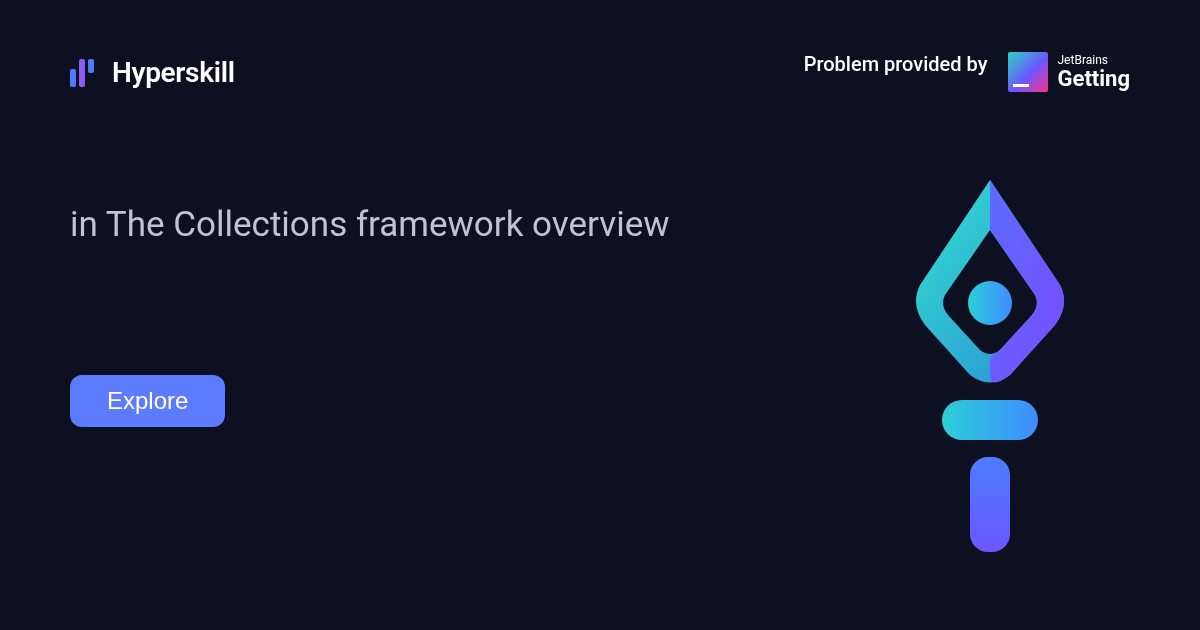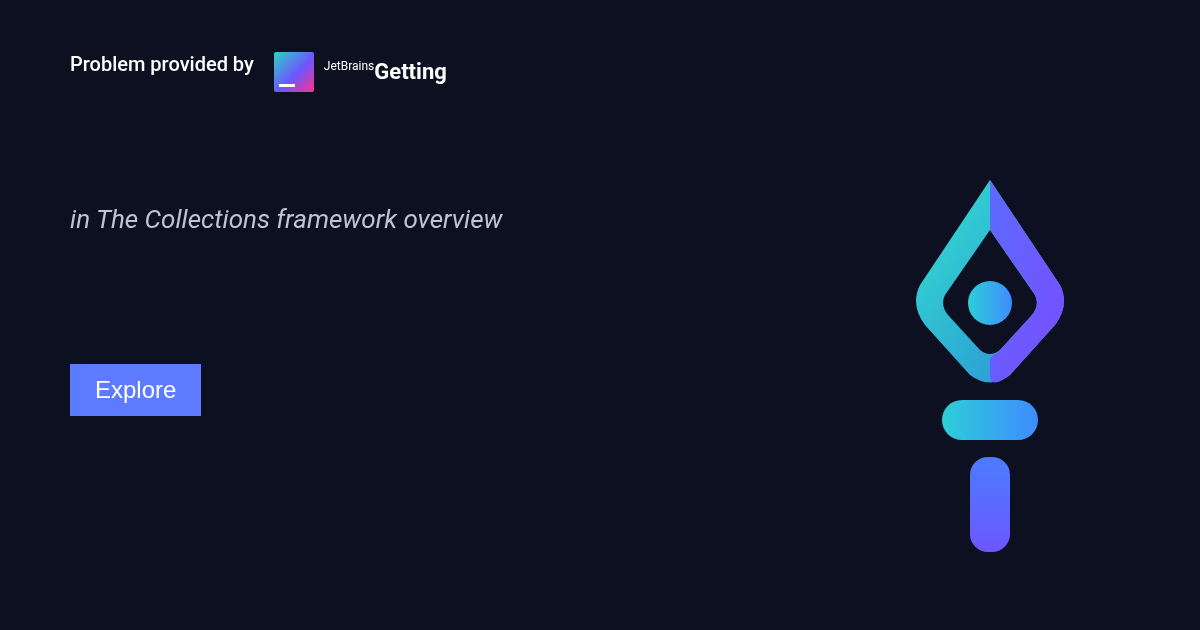--- a/index.html
+++ b/index.html
@@ -72,21 +72,21 @@
       content: "";
       position: absolute;
       bottom: 5px;
       left: 5px;
       width: 16px;
       height: 3px;
       background: #fff;
     }
     .jb-text {
       display: flex;
-      flex-direction: row;
+      flex-direction: column;
       line-height: 1.05;
     }
     .jb-text .small {
       font-size: 12px;
       font-weight: 400;
     }
     .jb-text .big {
       font-size: 22px;
       font-weight: 700;
     }
@@ -99,49 +99,56 @@
       max-width: 680px;
     }
     .title {
       font-size: 52px;
       font-weight: 700;
       line-height: 1.12;
       letter-spacing: -0.5px;
     }
     .subtitle {
       margin-top: 28px;
-      font-size: 26px;
+      font-size: 35px;
       font-weight: 400;
       color: #bfc3d4;
-      font-style: italic;
     }
     .explore-btn {
       margin-top: 130px;
       display: inline-block;
       background: #5d7bff;
       color: #fff;
       font-size: 24px;
       font-weight: 500;
-      padding: 12px 25px;
-      border-radius: 0;
+      padding: 12px 37px;
+      border-radius: 12px;
       border: none;
       cursor: pointer;
     }
     .art {
       position: absolute;
       right: 110px;
       top: 175px;
       width: 200px;
       height: 380px;
     }
   </style>
 </head>
 <body>
 
 <div class="header">
+  <div class="logo-left">
+    <div class="hyperskill-icon">
+      <div class="bar b1"></div>
+      <div class="bar b2"></div>
+      <div class="bar b3"></div>
+    </div>
+    <div class="hyperskill-text">Hyperskill</div>
+  </div>
   <div class="logo-right">
     <div class="provided-text">Problem provided by</div>
     <div class="jb-wrap">
       <div class="jb-square"></div>
       <div class="jb-text">
         <span class="small">JetBrains</span>
         <span class="big">Getting</span>
       </div>
     </div>
   </div>

